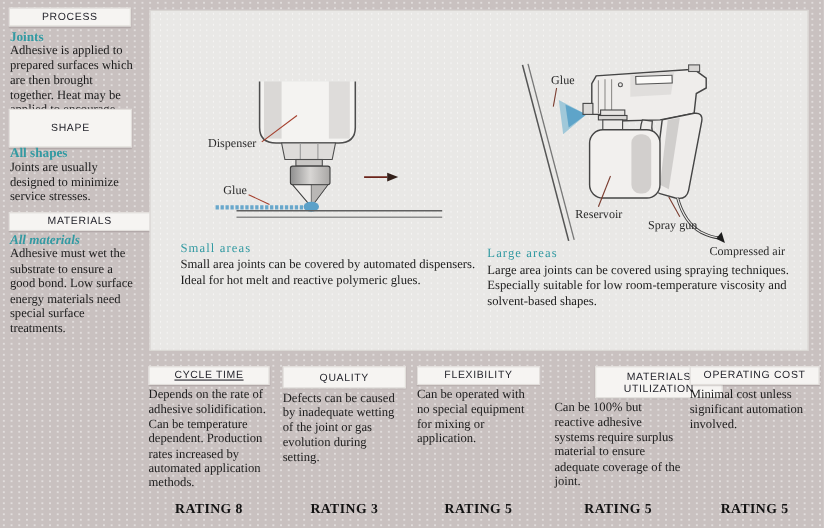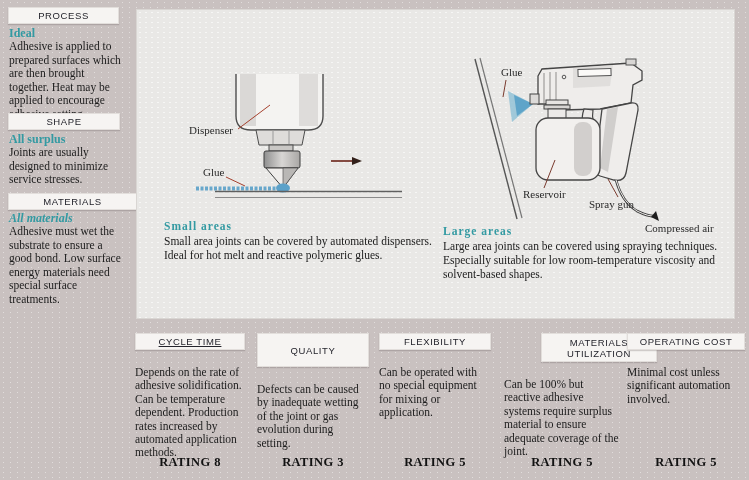--- a/index.html
+++ b/index.html
@@ -23,41 +23,41 @@
     position:absolute;background:#f6f4f2;border:1px solid #e2dedb;
     box-shadow:0 1px 1px rgba(90,80,78,.25);
     font-family:"Liberation Sans", sans-serif;
     font-size:9.5px;letter-spacing:.6px;color:#24242c;
     text-align:center;line-height:11px;
     display:flex;align-items:center;justify-content:center;
     box-sizing:border-box;
   }
   .side-sub{position:absolute;left:9px;color:#339aa2;font-weight:bold;font-size:12px;}
   .side-body{position:absolute;left:9px;width:113px;font-size:11.5px;line-height:13.6px;}
-  .cap-title{position:absolute;color:#339aa2;font-weight:bold;font-size:11.5px;letter-spacing:1px;}
+  .cap-title{position:absolute;color:#339aa2;font-weight:normal;font-size:11.5px;letter-spacing:1px;}
   .cap-line{position:absolute;font-size:11.5px;white-space:nowrap;}
   .col{position:absolute;top:333px;height:147px;}
   .col .hdrbox{position:relative;left:0;top:0;width:100%;}
-  .col-body{margin-top:16px;font-size:11.5px;line-height:13.4px;}
+  .col-body{margin-top:3px;font-size:11.5px;line-height:13.4px;}
   .rating{position:absolute;top:122px;left:0;width:100%;text-align:center;
     font-weight:bold;font-size:12.5px;color:#121212;letter-spacing:.4px;}
   svg text{font-family:"Liberation Serif", serif;font-size:11px;fill:#2a2a2a;}
 </style>
 </head>
 <body>
 
 <div id="page">
 
   <div>
     <div class="hdrbox" style="left:8px;top:7px;width:111px;height:17px;">PROCESS</div>
-    <div class="side-sub" style="top:26px;">Ideal</div>
+    <div class="side-sub" style="top:26px;">Joints</div>
     <div class="side-body" style="top:40px;">Adhesive is applied to prepared surfaces which are then brought together. Heat may be applied to encourage adhesive setting.</div>
 
-    <div class="hdrbox" style="left:8px;top:113px;width:112px;height:17px;">SHAPE</div>
-    <div class="side-sub" style="top:132px;">All surplus</div>
+    <div class="hdrbox" style="left:8px;top:99px;width:112px;height:35px;">SHAPE</div>
+    <div class="side-sub" style="top:132px;">All shapes</div>
     <div class="side-body" style="top:146px;">Joints are usually designed to minimize service stresses.</div>
 
     <div class="hdrbox" style="left:8px;top:193px;width:129px;height:17px;">MATERIALS</div>
     <div class="side-sub" style="top:211px;font-style:italic;">All materials</div>
     <div class="side-body" style="top:225px;">Adhesive must wet the substrate to ensure a good bond. Low surface energy materials need special surface treatments.</div>
   </div>
 
   <div class="panel">
 
     <svg width="597" height="308" viewBox="0 0 597 308">
@@ -155,21 +155,21 @@
     <div class="cap-line" style="left:306px;top:258px;">solvent-based shapes.</div>
   </div>
 
   <div class="col" style="left:135px;width:110px;">
     <div class="hdrbox" style="height:17px;text-decoration:underline;">CYCLE TIME</div>
     <div class="col-body">Depends on the rate of adhesive solidification. Can be temperature dependent. Production rates increased by automated application methods.</div>
     <div class="rating">RATING 8</div>
   </div>
 
   <div class="col" style="left:257px;width:112px;">
-    <div class="hdrbox" style="height:34px;text-align:center;">QUALITY</div>
+    <div class="hdrbox" style="height:20px;text-align:center;">QUALITY</div>
     <div class="col-body">Defects can be caused by inadequate wetting of the joint or gas evolution during setting.</div>
     <div class="rating">RATING 3</div>
   </div>
 
   <div class="col" style="left:379px;width:112px;">
     <div class="hdrbox" style="height:17px;">FLEXIBILITY</div>
     <div class="col-body">Can be operated with no special equipment for mixing or application.</div>
     <div class="rating">RATING 5</div>
   </div>
 

